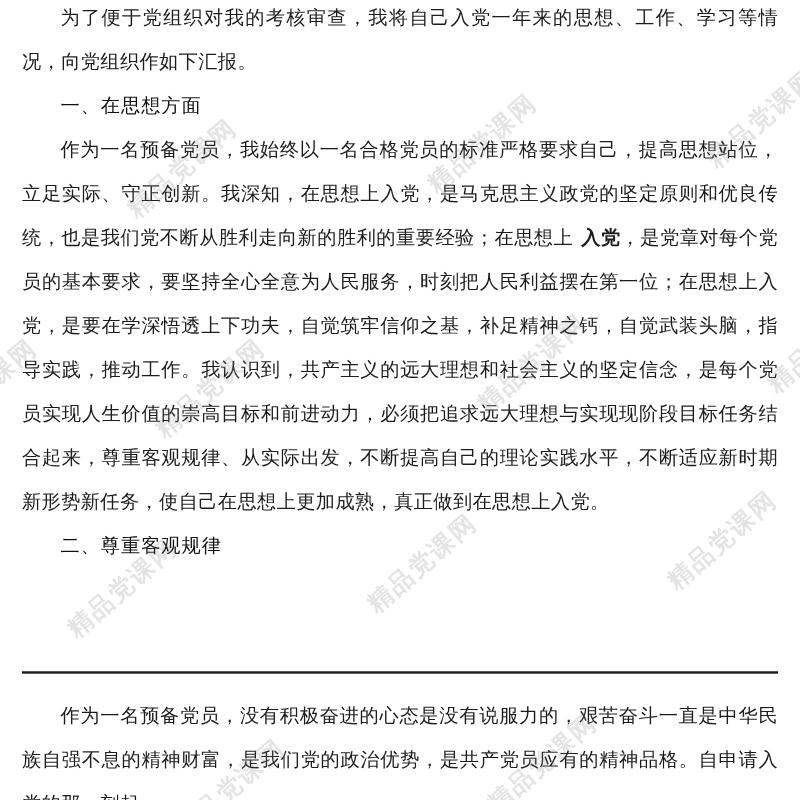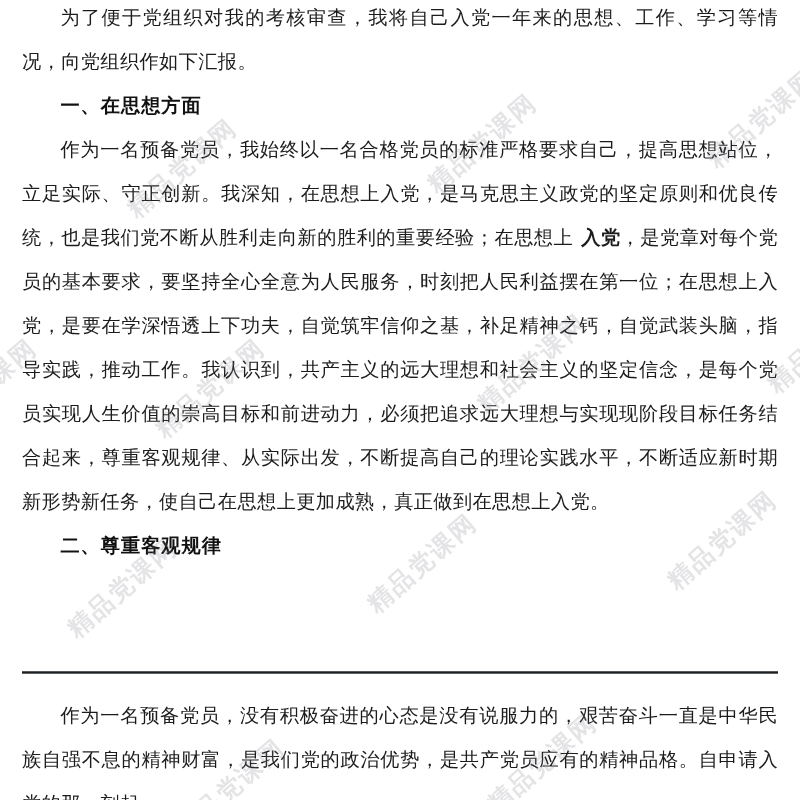--- a/index.html
+++ b/index.html
@@ -59,21 +59,21 @@
     text-justify: inter-character;
     text-indent: 2em;
     letter-spacing: 0.4px;
     word-break: break-all;
     color: #1c1c1c;
   }
   h2.heading {
     margin: 0;
     font-size: 19.2px;
     line-height: 44px;
-    font-weight: 700;
+    font-weight: 400;
     text-indent: 2em;
     letter-spacing: 1px;
     color: #111111;
   }
   b.em {
     font-weight: 700;
     margin-left: 8px;
   }
 
   

